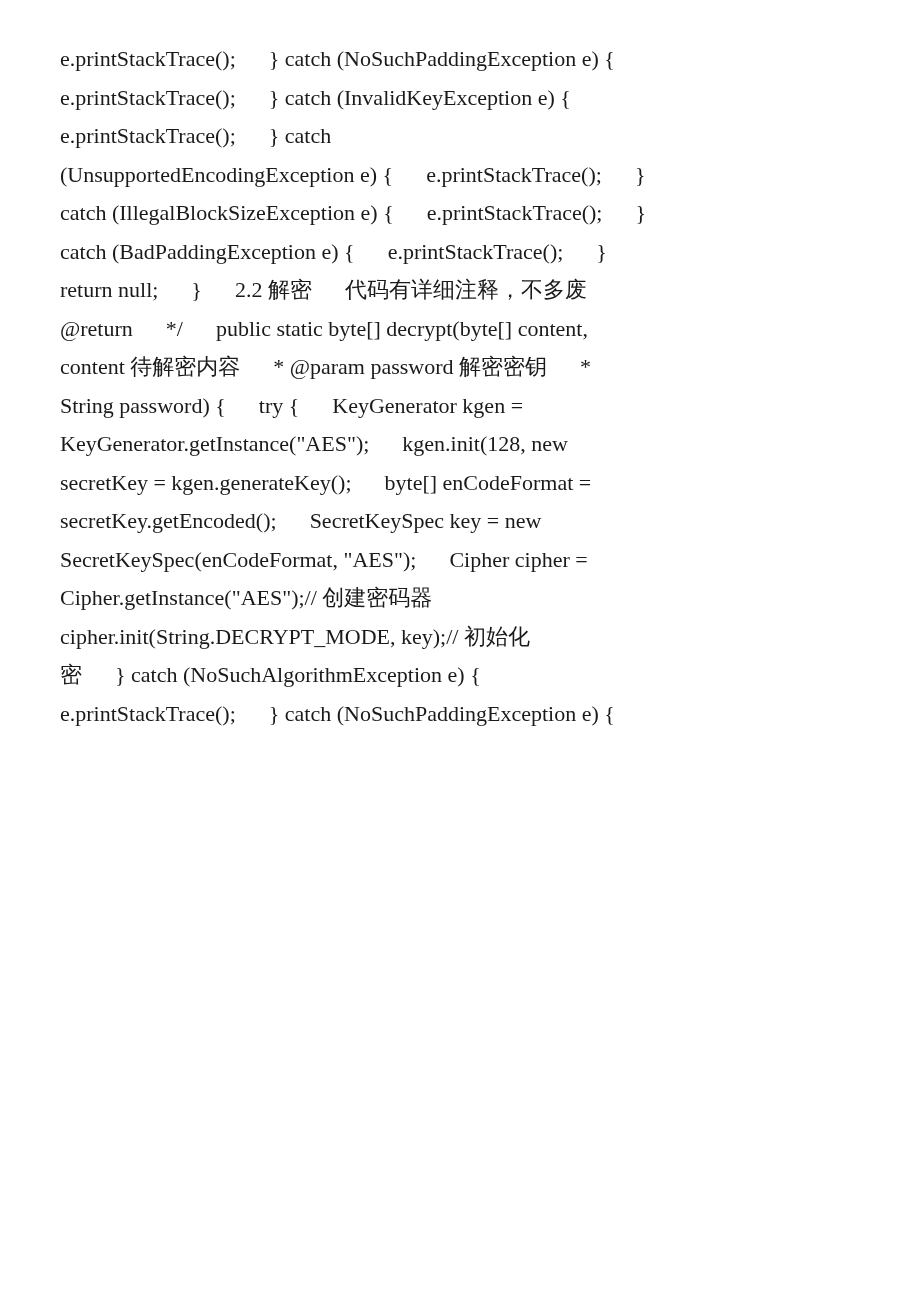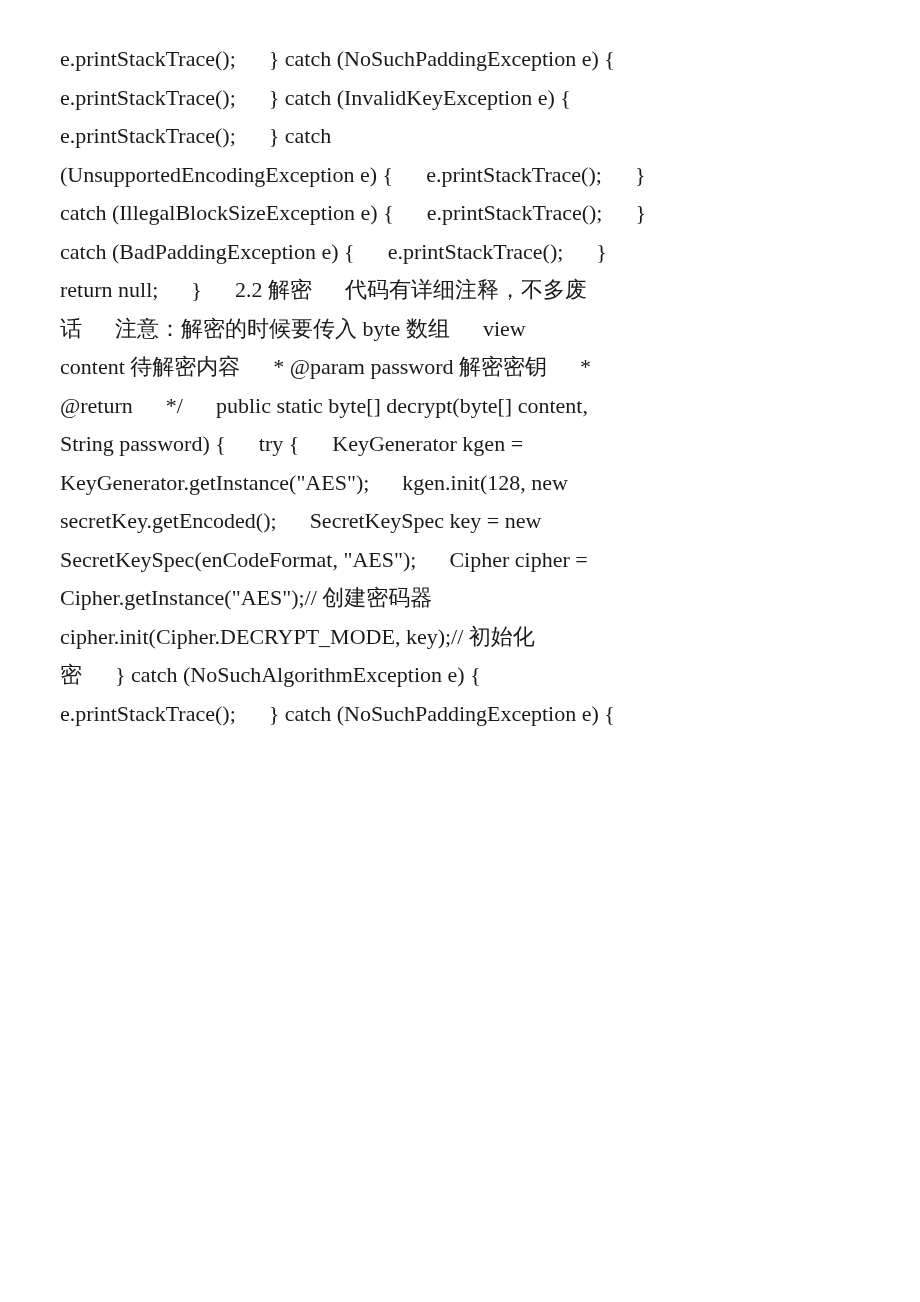--- a/index.html
+++ b/index.html
@@ -42,26 +42,26 @@
 <div class="page">
   <div class="content-block">
     <div class="text-content">
       <p>e.printStackTrace();&nbsp;&nbsp;&nbsp;&nbsp;&nbsp;&nbsp;} catch (NoSuchPaddingException e) {</p>
       <p>e.printStackTrace();&nbsp;&nbsp;&nbsp;&nbsp;&nbsp;&nbsp;} catch (InvalidKeyException e) {</p>
       <p>e.printStackTrace();&nbsp;&nbsp;&nbsp;&nbsp;&nbsp;&nbsp;} catch</p>
       <p>(UnsupportedEncodingException e) {&nbsp;&nbsp;&nbsp;&nbsp;&nbsp;&nbsp;e.printStackTrace();&nbsp;&nbsp;&nbsp;&nbsp;&nbsp;&nbsp;}</p>
       <p>catch (IllegalBlockSizeException e) {&nbsp;&nbsp;&nbsp;&nbsp;&nbsp;&nbsp;e.printStackTrace();&nbsp;&nbsp;&nbsp;&nbsp;&nbsp;&nbsp;}</p>
       <p>catch (BadPaddingException e) {&nbsp;&nbsp;&nbsp;&nbsp;&nbsp;&nbsp;e.printStackTrace();&nbsp;&nbsp;&nbsp;&nbsp;&nbsp;&nbsp;}</p>
       <p>return null;&nbsp;&nbsp;&nbsp;&nbsp;&nbsp;&nbsp;}&nbsp;&nbsp;&nbsp;&nbsp;&nbsp;&nbsp;2.2 解密&nbsp;&nbsp;&nbsp;&nbsp;&nbsp;&nbsp;代码有详细注释，不多废</p>
-      <p>话&nbsp;&nbsp;&nbsp;&nbsp;&nbsp;&nbsp;注意：解密的时候要传入 byte 数组&nbsp;&nbsp;&nbsp;&nbsp;&nbsp;&nbsp;view</p>
+      <p>@return&nbsp;&nbsp;&nbsp;&nbsp;&nbsp;&nbsp;*/&nbsp;&nbsp;&nbsp;&nbsp;&nbsp;&nbsp;public static byte[] decrypt(byte[] content,</p>
       <p>content  待解密内容&nbsp;&nbsp;&nbsp;&nbsp;&nbsp;&nbsp;* @param password  解密密钥&nbsp;&nbsp;&nbsp;&nbsp;&nbsp;&nbsp;*</p>
-      <p>@return&nbsp;&nbsp;&nbsp;&nbsp;&nbsp;&nbsp;*/&nbsp;&nbsp;&nbsp;&nbsp;&nbsp;&nbsp;public static byte[] decrypt(byte[] content,</p>
       <p>String password) {&nbsp;&nbsp;&nbsp;&nbsp;&nbsp;&nbsp;try {&nbsp;&nbsp;&nbsp;&nbsp;&nbsp;&nbsp;KeyGenerator kgen =</p>
       <p>KeyGenerator.getInstance("AES");&nbsp;&nbsp;&nbsp;&nbsp;&nbsp;&nbsp;kgen.init(128, new</p>
+      <p>secretKey = kgen.generateKey();&nbsp;&nbsp;&nbsp;&nbsp;&nbsp;&nbsp;byte[] enCodeFormat =</p>
       <p>secretKey.getEncoded();&nbsp;&nbsp;&nbsp;&nbsp;&nbsp;&nbsp;SecretKeySpec key = new</p>
       <p>SecretKeySpec(enCodeFormat, "AES");&nbsp;&nbsp;&nbsp;&nbsp;&nbsp;&nbsp;Cipher cipher =</p>
       <p>Cipher.getInstance("AES");// 创建密码器</p>
-      <p>cipher.init(Cipher.DECRYPT_MODE, key);// 初始化</p>
+      <p>cipher.init(String.DECRYPT_MODE, key);// 初始化</p>
       <p>密&nbsp;&nbsp;&nbsp;&nbsp;&nbsp;&nbsp;} catch (NoSuchAlgorithmException e) {</p>
       <p>e.printStackTrace();&nbsp;&nbsp;&nbsp;&nbsp;&nbsp;&nbsp;} catch (NoSuchPaddingException e) {</p>
     </div>
   </div>
 </div>
 
 </body></html>

